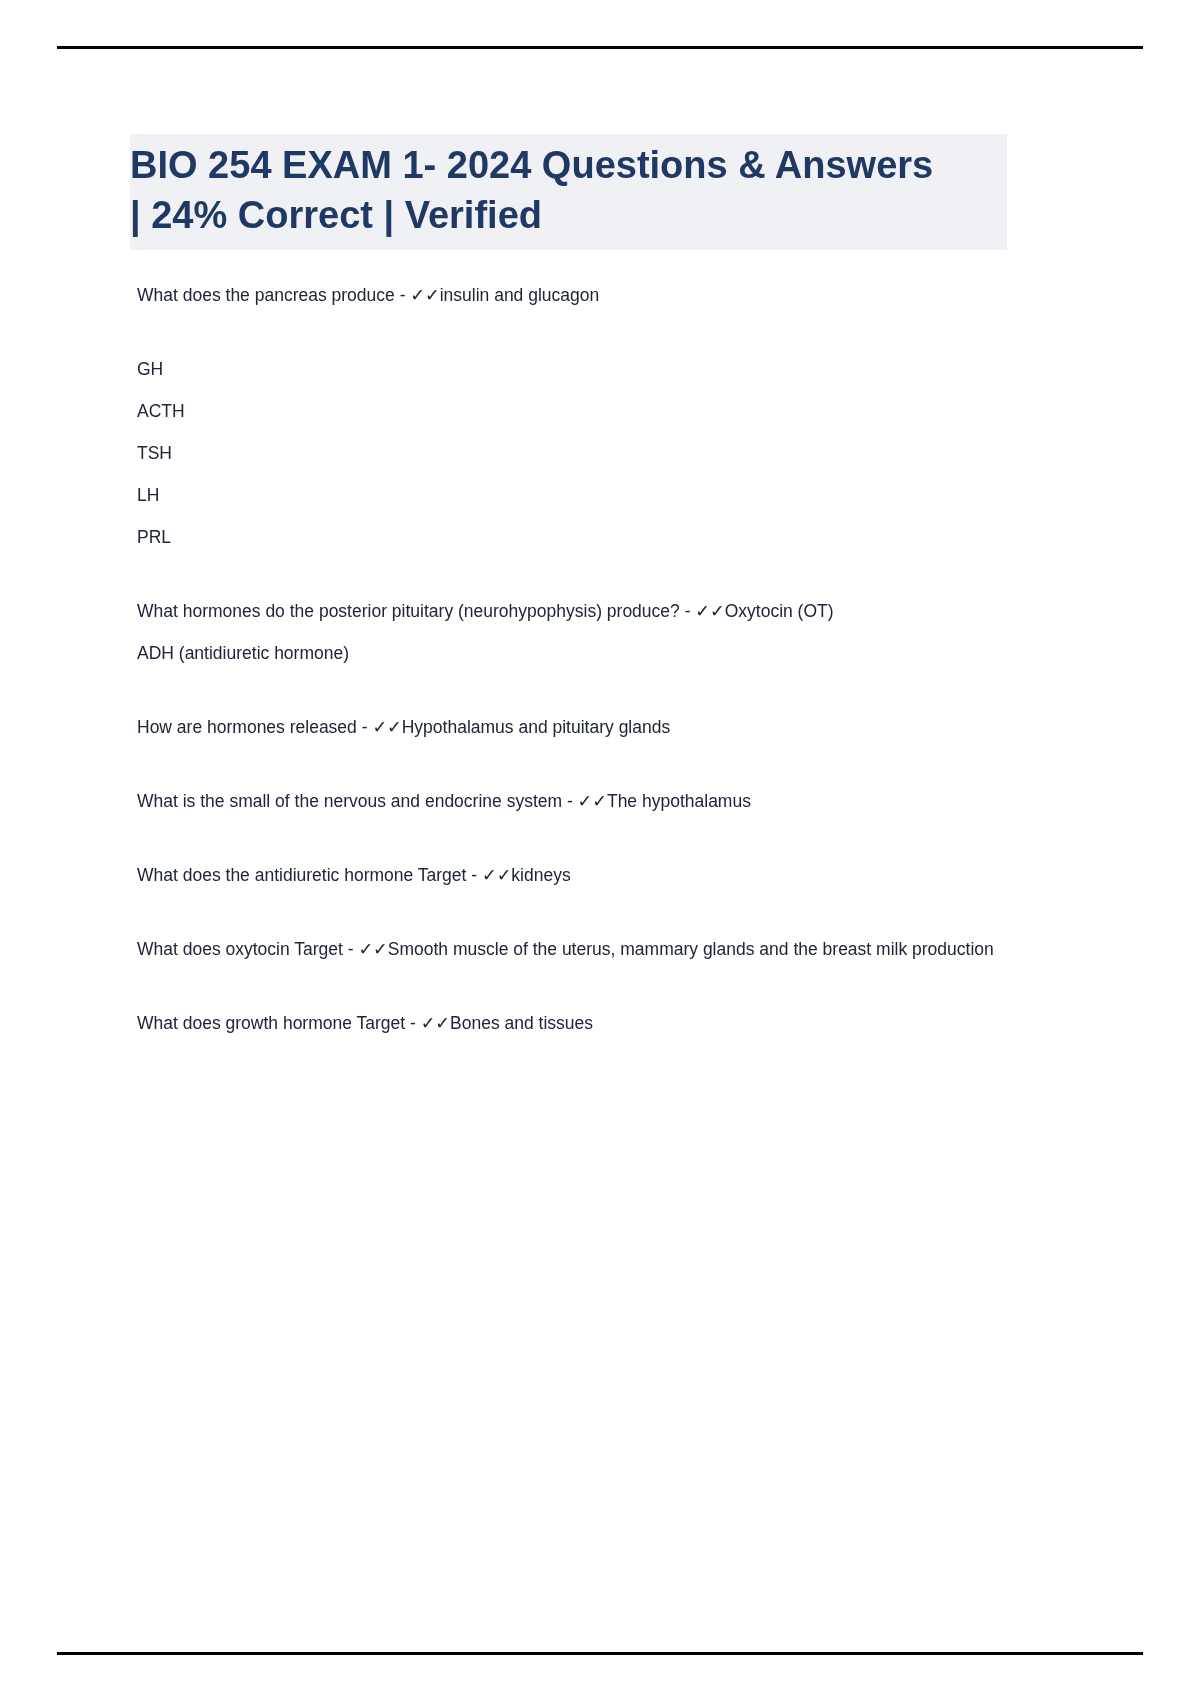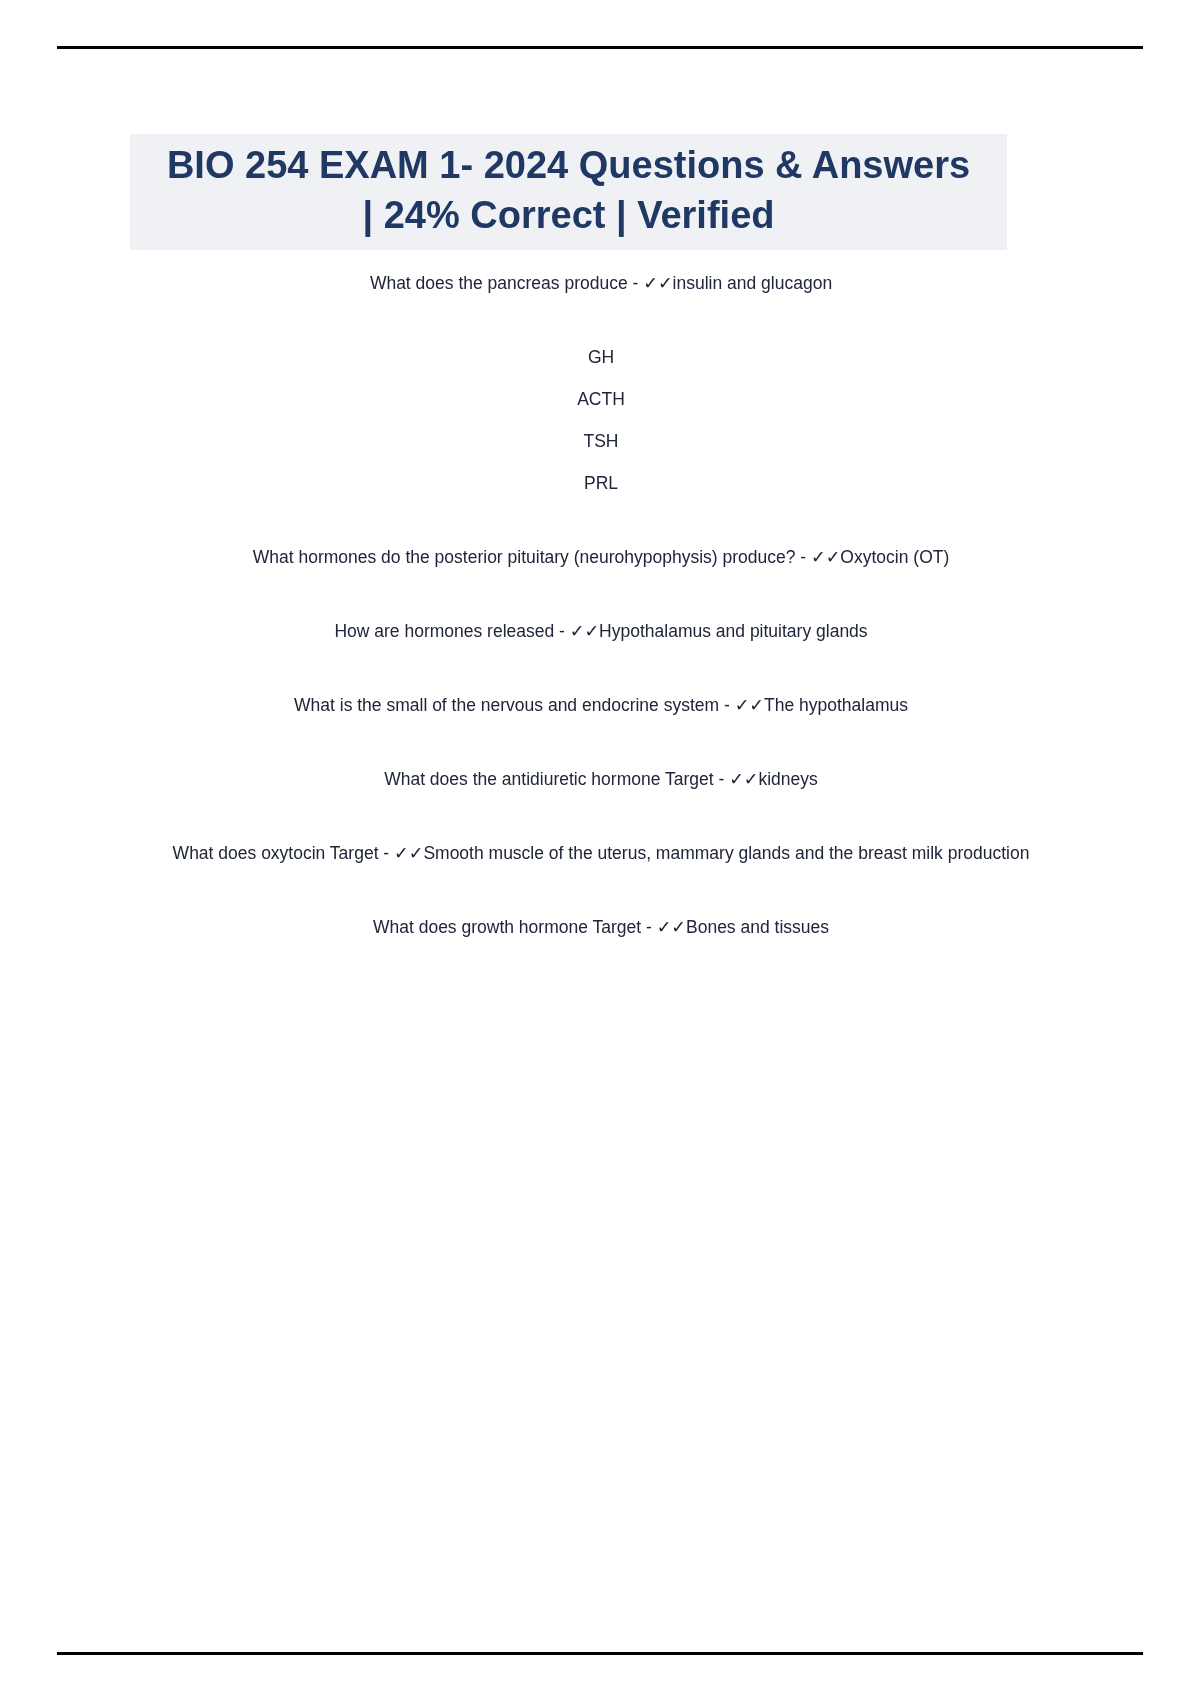--- a/index.html
+++ b/index.html
@@ -24,21 +24,20 @@
     }
     .rule.top { top: 46px; }
     .rule.bottom { top: 1652px; }
 
     .title-block {
       position: absolute;
       top: 134px;
       left: 130px;
       width: 877px;
       background: #f0f1f4;
-      text-align: center;
       padding: 6px 0 10px 0;
     }
     .title-line {
       font-size: 38px;
       font-weight: bold;
       color: #203864;
       line-height: 50px;
       white-space: nowrap;
     }
 
@@ -48,23 +47,22 @@
       left: 137px;
       width: 928px;
       color: #20263a;
       font-size: 17.5px;
       line-height: 30px;
     }
     .qa-block {
       margin: 0 0 44px 0;
     }
     .qa-line {
-      margin: 0 0 12px 0;
+      margin: 12px 0 12px 0;
       padding: 0;
-      text-align: center;
     }
   </style>
 </head>
 <body>
 
 <div class="page">
 
   <div class="rule top"></div>
 
   <div class="title-block">
@@ -73,24 +71,26 @@
   </div>
 
   <div class="content" id="qa-container">
       <div class="qa-block">
         <p class="qa-line">What does the pancreas produce - ✓✓insulin and glucagon</p>
       </div>
       <div class="qa-block">
         <p class="qa-line">GH</p>
         <p class="qa-line">ACTH</p>
         <p class="qa-line">TSH</p>
+        <p class="qa-line">LH</p>
         <p class="qa-line">PRL</p>
       </div>
       <div class="qa-block">
         <p class="qa-line">What hormones do the posterior pituitary (neurohypophysis) produce? - ✓✓Oxytocin (OT)</p>
+        <p class="qa-line">ADH (antidiuretic hormone)</p>
       </div>
       <div class="qa-block">
         <p class="qa-line">How are hormones released - ✓✓Hypothalamus and pituitary glands</p>
       </div>
       <div class="qa-block">
         <p class="qa-line">What is the small of the nervous and endocrine system - ✓✓The hypothalamus</p>
       </div>
       <div class="qa-block">
         <p class="qa-line">What does the antidiuretic hormone Target - ✓✓kidneys</p>
       </div>

